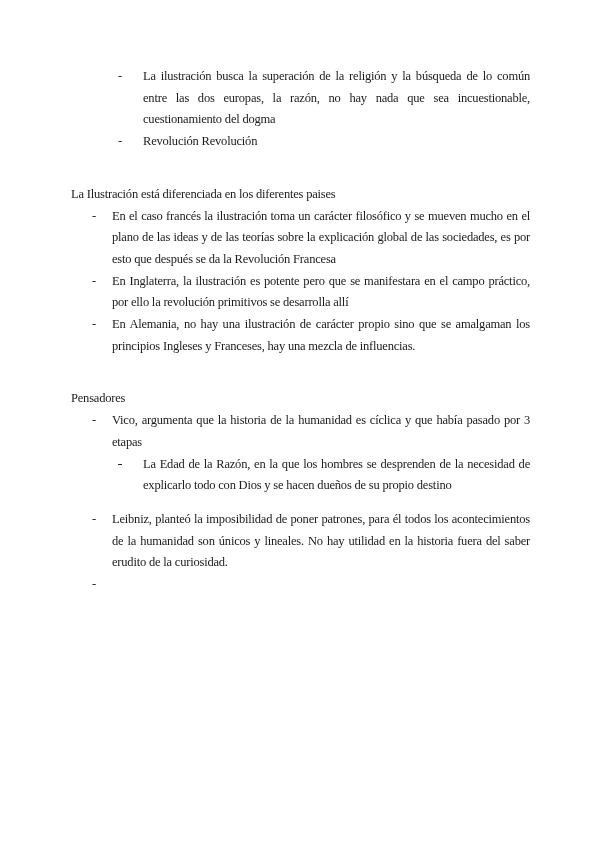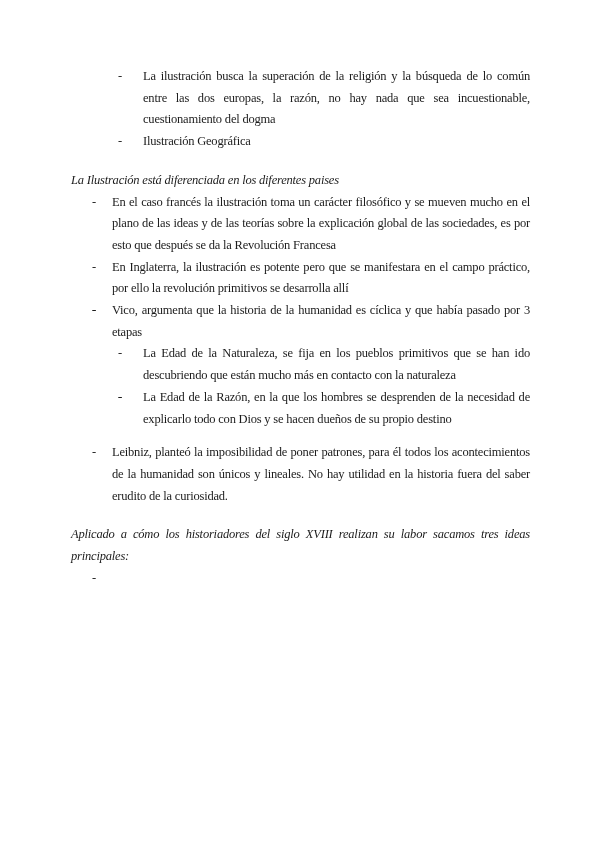--- a/index.html
+++ b/index.html
@@ -16,78 +16,78 @@
     letter-spacing: -0.2px;
     color: #1b1b1b;
     overflow: hidden;
   }
   .para { text-align: justify; }
   .li { position: relative; text-align: justify; }
   .li1 { padding-left: 41px; }
   .li1 > .dash { position: absolute; left: 21px; top: 0; }
   .li2 { padding-left: 72px; }
   .li2 > .dash { position: absolute; left: 47px; top: 0; }
-  .gap { margin-top: 17px; font-style: italic; }
+  .gap { margin-top: 31px; }
   .gap-sm { margin-top: 12px; }
 </style>
 </head>
 <body>
 
 <div class="page">
 
   <div class="li li2">
     <span class="dash">-</span>
     <span>La ilustración busca la superación de la religión y la búsqueda de lo común entre las dos europas, la razón, no hay nada que sea incuestionable, cuestionamiento del dogma</span>
   </div>
 
   <div class="li li2">
     <span class="dash">-</span>
-    <span>Ilustración Geográfica</span>
+    <span>Revolución Revolución</span>
   </div>
 
   <div class="para gap">La Ilustración está diferenciada en los diferentes paises</div>
 
   <div class="li li1">
     <span class="dash">-</span>
     <span>En el caso francés la ilustración toma un carácter filosófico y se mueven mucho en el plano de las ideas y de las teorías sobre la explicación global de las sociedades, es por esto que después se da la Revolución Francesa</span>
   </div>
 
   <div class="li li1">
     <span class="dash">-</span>
     <span>En Inglaterra, la ilustración es potente pero que se manifestara en el campo práctico, por ello la revolución primitivos se desarrolla allí</span>
   </div>
 
   <div class="li li1">
     <span class="dash">-</span>
+    <span>En Alemania, no hay una ilustración de carácter propio sino que se amalgaman los principios Ingleses y Franceses, hay una mezcla de influencias.</span>
   </div>
 
+  <div class="para gap">Pensadores</div>
 
   <div class="li li1">
     <span class="dash">-</span>
     <span>Vico, argumenta que la historia de la humanidad es cíclica y que había pasado por 3 etapas</span>
   </div>
 
   <div class="li li2">
     <span class="dash">-</span>
-    <span>La Edad de la Naturaleza, se fija en los pueblos primitivos que se han ido descubriendo que están mucho más en contacto con la naturaleza</span>
   </div>
 
   <div class="li li2">
     <span class="dash">-</span>
   </div>
 
   <div class="li li2">
     <span class="dash">-</span>
     <span>La Edad de la Razón, en la que los hombres se desprenden de la necesidad de explicarlo todo con Dios y se hacen dueños de su propio destino</span>
   </div>
 
   <div class="li li1 gap-sm">
     <span class="dash">-</span>
     <span>Leibniz, planteó la imposibilidad de poner patrones, para él todos los acontecimientos de la humanidad son únicos y lineales. No hay utilidad en la historia fuera del saber erudito de la curiosidad.</span>
   </div>
 
-  <div class="para gap">Aplicado a cómo los historiadores del siglo XVIII realizan su labor sacamos tres ideas principales:</div>
 
   <div class="li li1">
     <span class="dash">-</span>
   </div>
 
 </div>
 
 </body></html>

